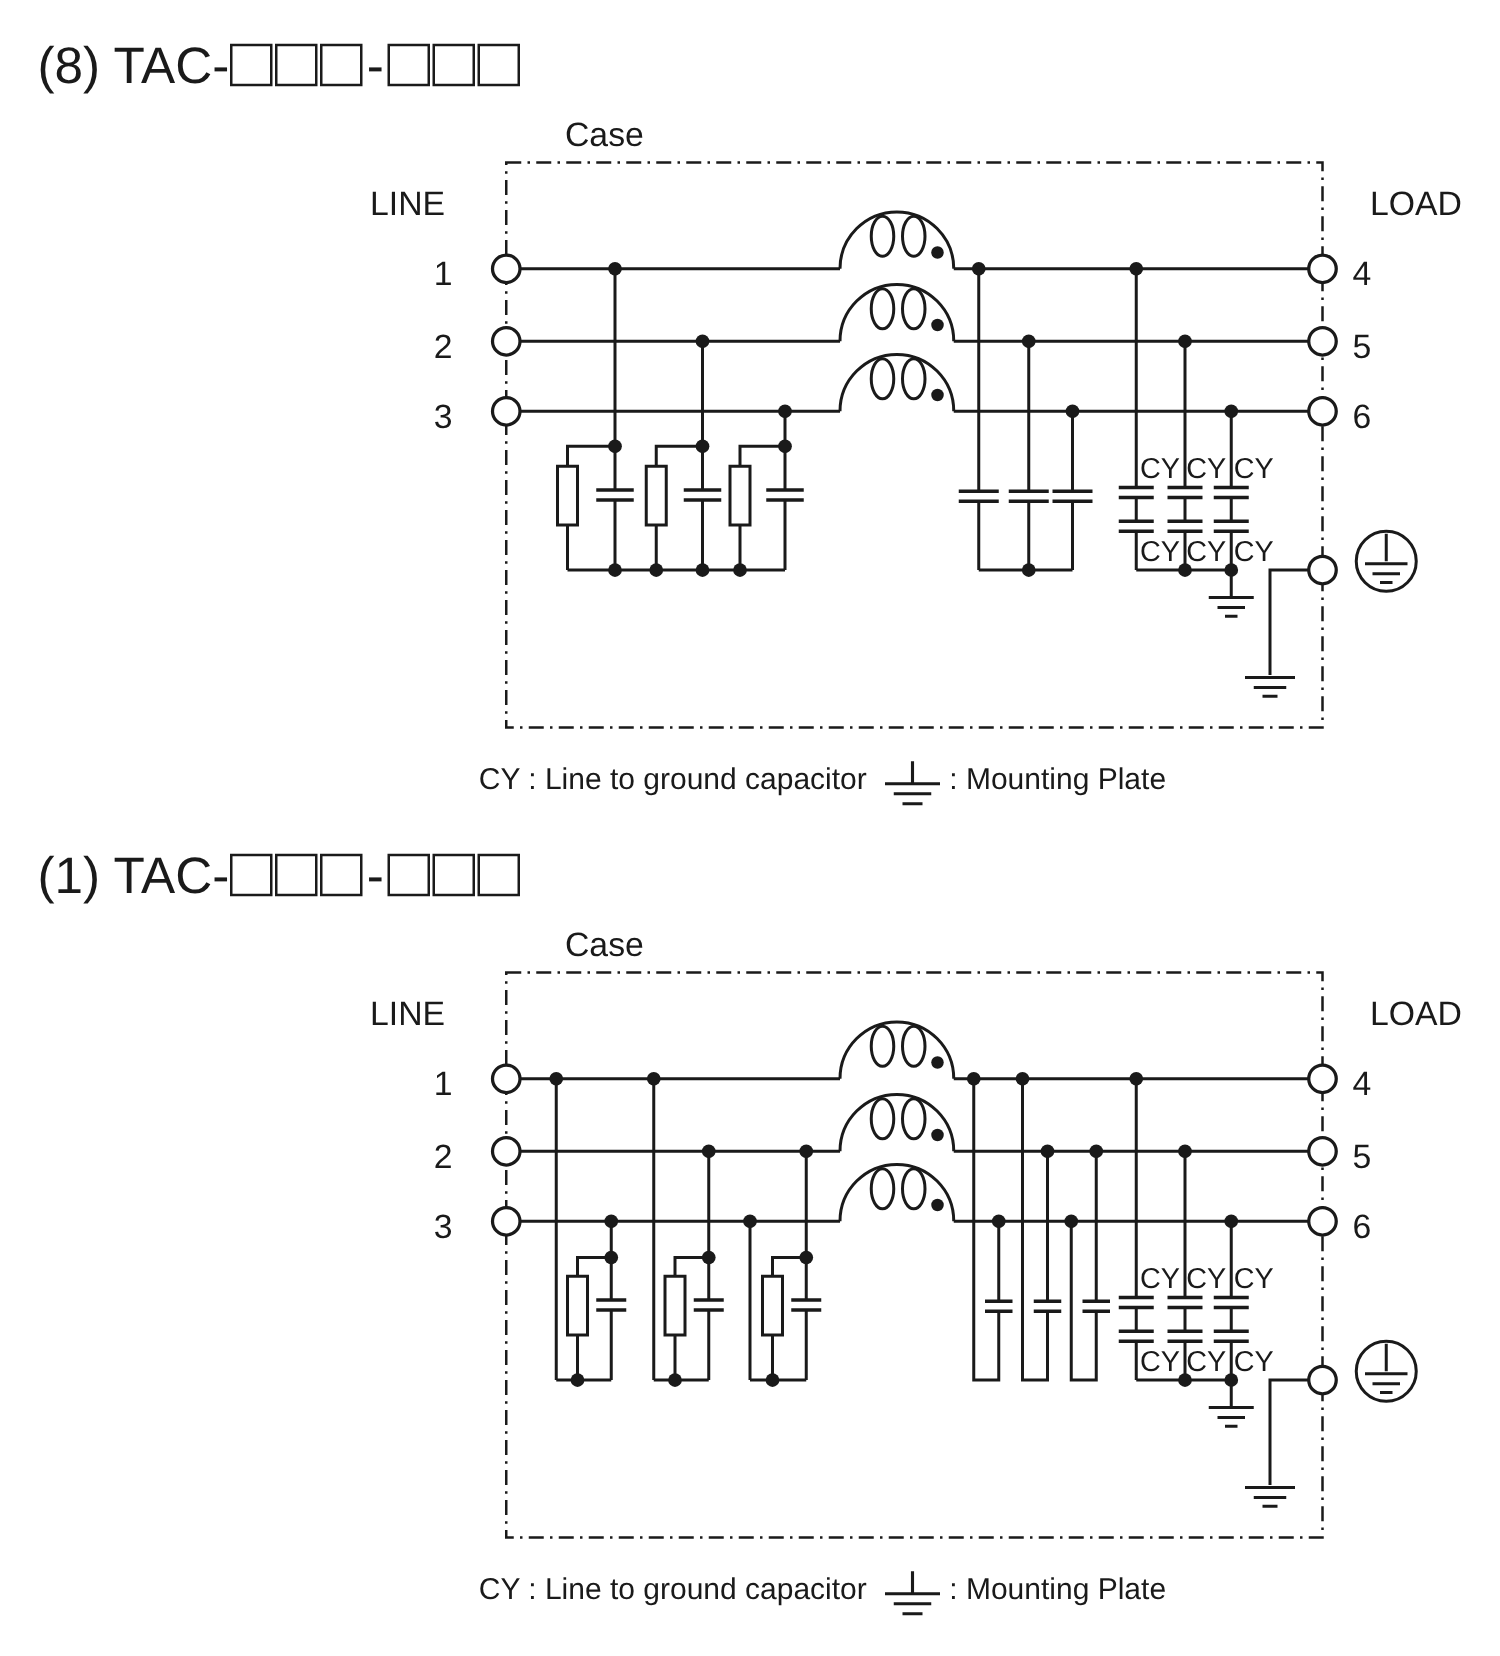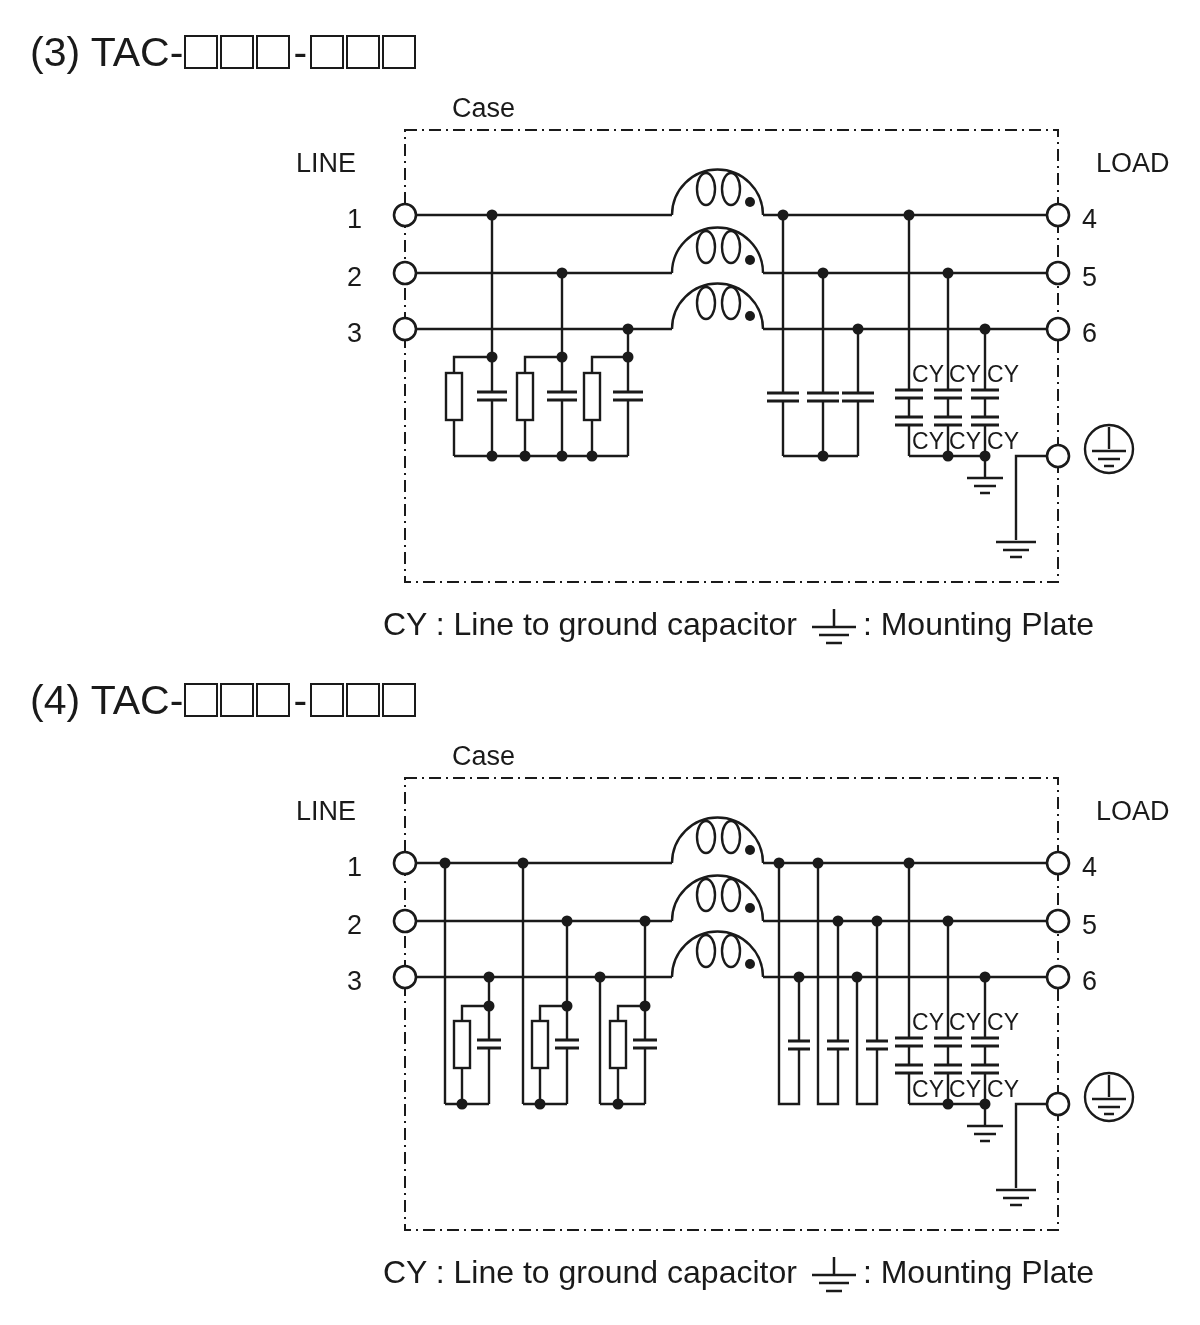--- a/index.html
+++ b/index.html
@@ -13,37 +13,37 @@
     position:absolute;left:30px;display:flex;align-items:center;
     height:44px;font-size:41px;letter-spacing:0;white-space:pre;
   }
   .model-box{
     display:inline-block;width:30px;height:30px;
     border:2.5px solid #1a1a1a;margin:0 1px;background:#fff;
   }
   .group-dash{margin:0 2px;}
   .legend{
     position:absolute;left:383px;display:flex;align-items:center;
-    height:40px;font-size:32px;white-space:pre;
+    height:40px;font-size:24px;white-space:pre;
   }
   .legend svg{margin:6px 6px 0 14px;}
   svg text{fill:#1a1a1a;font-family:"Liberation Sans","DejaVu Sans",sans-serif;}
   .wire{stroke:#1a1a1a;stroke-width:2.4;fill:none;}
   .plate{stroke:#1a1a1a;stroke-width:2.8;fill:none;}
   #schematic{position:absolute;left:0;top:0;}
 </style>
 </head>
 <body>
 
 <div class="title" style="top:30px">
-  <span>(3) TAC-</span><span class="model-box"></span><span class="model-box"></span><span class="model-box"></span><span class="group-dash">-</span><span class="model-box"></span><span class="model-box"></span><span class="model-box"></span>
+  <span>(8) TAC-</span><span class="model-box"></span><span class="model-box"></span><span class="model-box"></span><span class="group-dash">-</span><span class="model-box"></span><span class="model-box"></span><span class="model-box"></span>
 </div>
 
 <div class="title" style="top:678px">
-  <span>(4) TAC-</span><span class="model-box"></span><span class="model-box"></span><span class="model-box"></span><span class="group-dash">-</span><span class="model-box"></span><span class="model-box"></span><span class="model-box"></span>
+  <span>(1) TAC-</span><span class="model-box"></span><span class="model-box"></span><span class="model-box"></span><span class="group-dash">-</span><span class="model-box"></span><span class="model-box"></span><span class="model-box"></span>
 </div>
 
 <svg id="schematic" width="1200" height="1325" viewBox="0 0 1200 1325">
   <defs>
     <circle id="dot" r="5.5" fill="#1a1a1a" stroke="none"></circle>
 
     <g id="coil" fill="none" stroke="#1a1a1a" stroke-width="2.4">
       <path d="M0,0 A45.5 45.5 0 0 1 91,0"></path>
       <ellipse cx="34" cy="-26" rx="9" ry="16"></ellipse>
       <ellipse cx="59" cy="-26" rx="9" ry="16"></ellipse>

